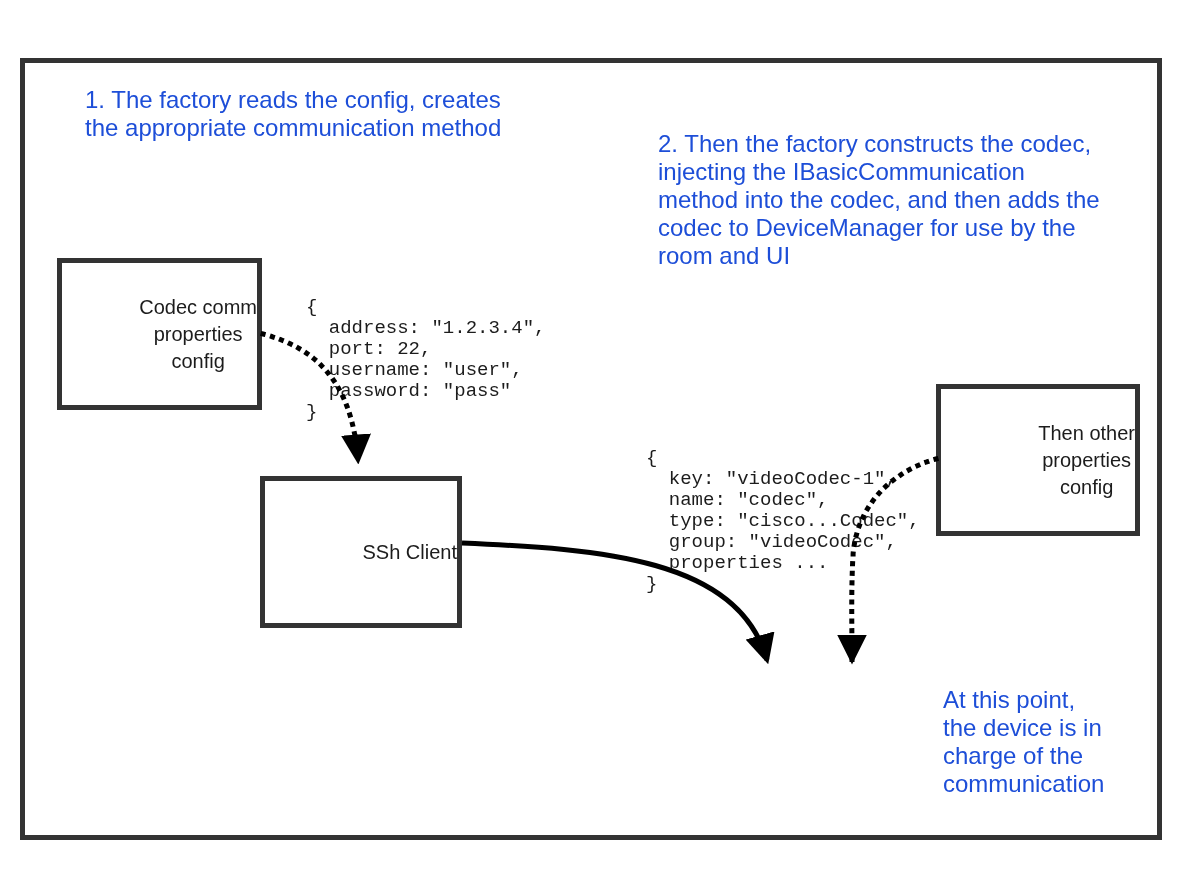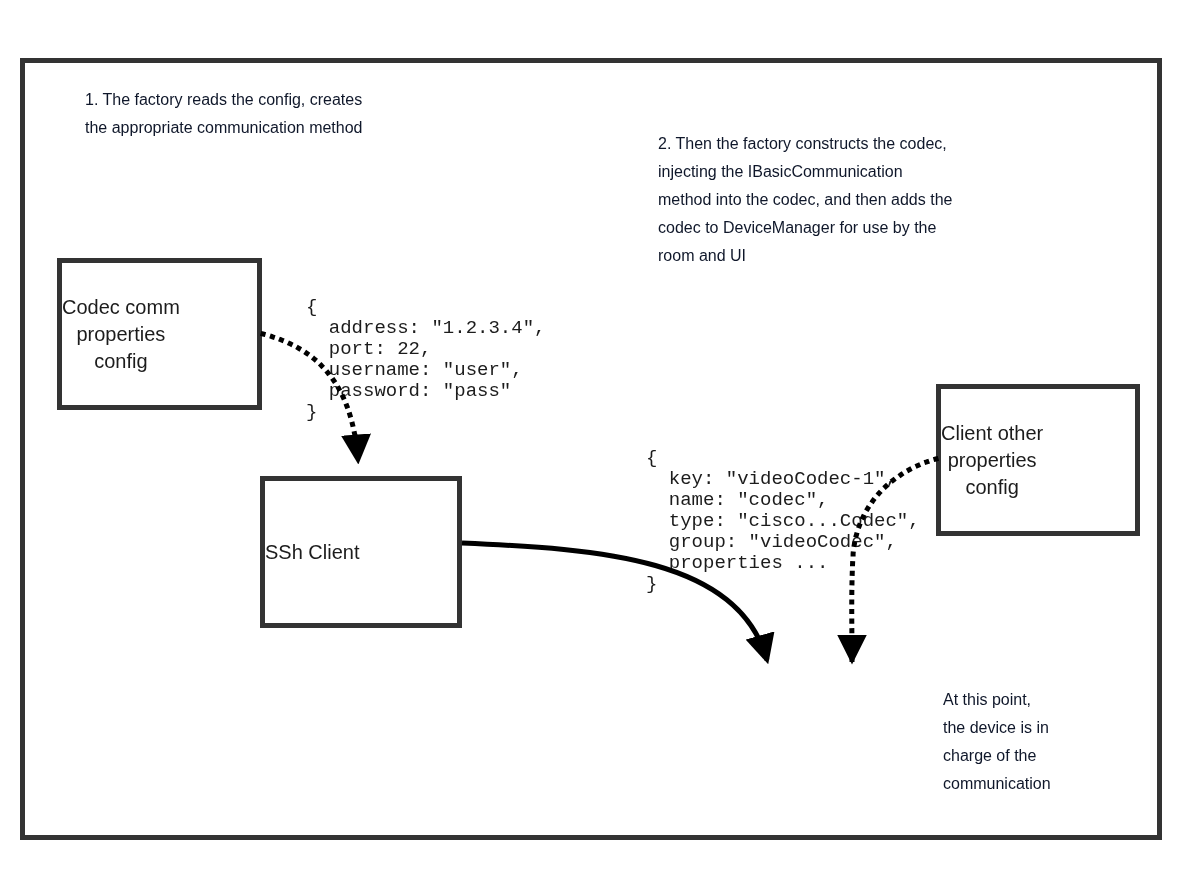--- a/index.html
+++ b/index.html
@@ -17,33 +17,33 @@
   .frame {
     position: absolute;
     left: 20px; top: 58px;
     width: 1142px; height: 782px;
     border: 5px solid #333333;
     background: transparent;
   }
 
   .note {
     position: absolute;
-    font-size: 16px;
+    font-size: 24px;
     line-height: 28px;
     white-space: pre-line;
-    color: #0f172a;
+    color: #1d4ed8;
   }
 
   .dbox {
     position: absolute;
     background: #ffffff;
     border: 5px solid #333333;
     display: flex;
     align-items: center;
-    justify-content: flex-start;
+    justify-content: flex-end;
     text-align: center;
     font-size: 20px;
     line-height: 27px;
   }
   .dbox .label { white-space: pre-line; }
 
   .code {
     position: absolute;
     font-family: "Liberation Mono", monospace;
     font-size: 19px;
@@ -94,21 +94,21 @@
 
   <div class="code" style="left:646px; top:448px;">{
   key: "videoCodec-1",
   name: "codec",
   type: "cisco...Codec",
   group: "videoCodec",
   properties ...
 }</div>
 
   <div class="dbox" style="left:936px; top:384px; width:204px; height:152px;">
-    <span class="label">Client other
+    <span class="label">Then other
 properties
 config</span>
   </div>
 
 
   <div class="note" style="left:943px; top:686px; width:230px;">At this point,
 the device is in
 charge of the
 communication</div>
 

